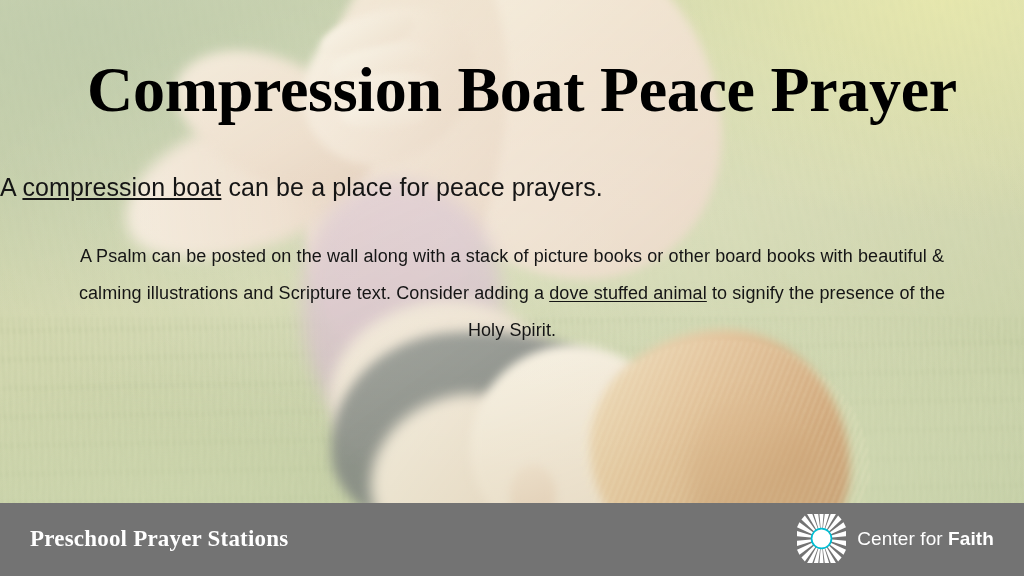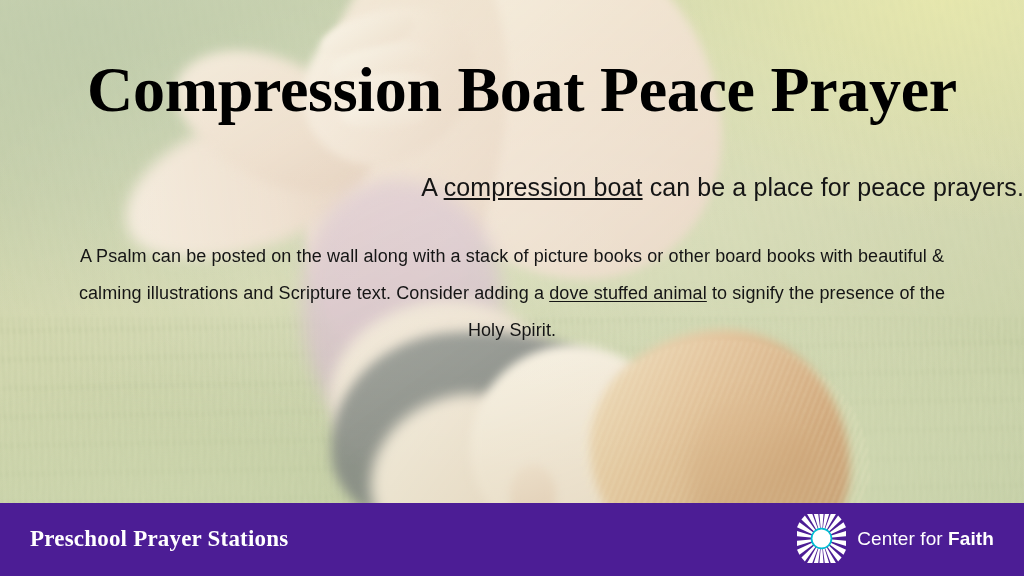--- a/index.html
+++ b/index.html
@@ -224,21 +224,21 @@
     color: #000000;
     letter-spacing: -0.3px;
     white-space: nowrap;
     padding-left: 20px;
   }
 
   .lede {
     position: absolute;
     left: 0; right: 0;
     top: 172px;
-    text-align: right;
+    text-align: left;
     font-size: 25px;
     line-height: 1.25;
     color: #151515;
     letter-spacing: 0.1px;
   }
 
   .para {
     position: absolute;
     left: 62px;
     width: 900px;
@@ -255,21 +255,21 @@
     text-underline-offset: 2px;
   }
 
   
   .footer {
     position: absolute;
     left: 0;
     bottom: 0;
     width: 1024px;
     height: 73px;
-    background: #4c1d95;
+    background: #737373;
   }
   .footer-title {
     position: absolute;
     left: 30px;
     top: 23px;
     font-family: "Liberation Serif", "DejaVu Serif", serif;
     font-weight: bold;
     font-size: 23px;
     color: #ffffff;
     letter-spacing: 0.2px;

